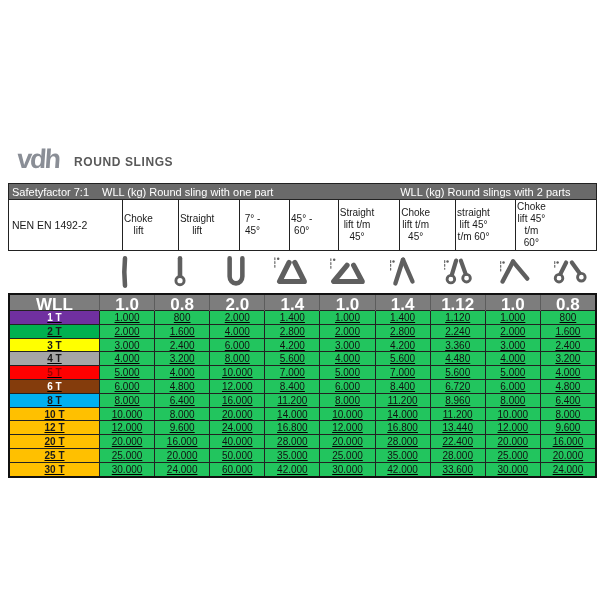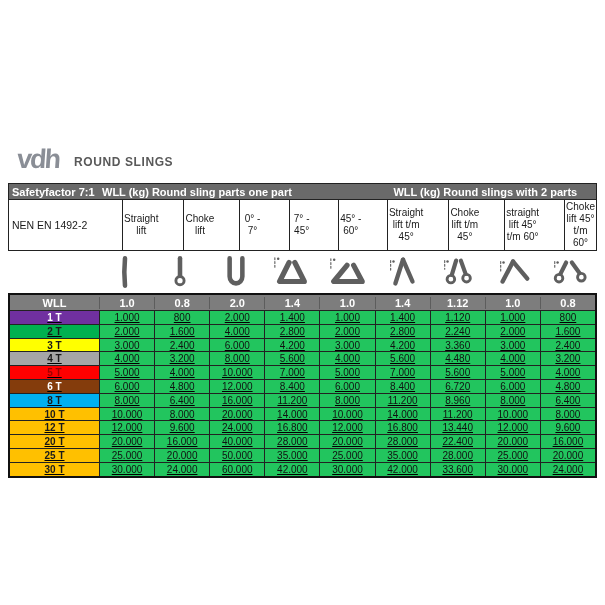--- a/index.html
+++ b/index.html
@@ -12,40 +12,40 @@
   .logo-mark { font-size:27px; font-weight:bold; color:#8a8e96; letter-spacing:-2px;
                line-height:0.85; transform:skewX(-4deg); }
   .logo-sub { font-size:12px; font-weight:bold; color:#595959; letter-spacing:0.6px;
               margin-left:15px; margin-bottom:2px; }
 
   
   .content { position:absolute; left:8px; top:183px; width:589px; }
   .grid { display:grid; grid-template-columns:89px repeat(9, 1fr); }
 
   .header-block { border:1px solid #222; }
-  .bar { background:#6a6a6a; color:#fff; font-weight:bold; font-size:11px;
+  .bar { background:#6a6a6a; color:#fff; font-weight:normal; font-size:11px;
          height:15px; align-items:center; }
   .bar .c1 { grid-column:1; padding-left:3px; white-space:nowrap; }
   .bar .c2 { grid-column:2 / span 5; padding-left:4px; white-space:nowrap; }
   .bar .c3 { grid-column:7 / span 4; text-align:center; white-space:nowrap; }
 
   .colheads { background:#fff; border-top:1px solid #222;gap:24px; }
   .hcell { border-left:1px solid #222; min-height:29px; display:flex; align-items:center;
            justify-content:center; text-align:center; font-size:10px; line-height:1.2;
            padding:1px; color:#1a1a1a; }
   .hcell.std { border-left:none; justify-content:flex-start; text-align:left;
                padding-left:3px; font-size:10.5px; }
 
   .icons { height:42px; align-items:center; }
   .icell { display:flex; align-items:center; justify-content:center; height:42px; }
   .ic { stroke:#5f5f5f; fill:none; stroke-linecap:round; stroke-linejoin:round; }
   .ic-fill { fill:#5f5f5f; stroke:none; }
 
   .data-block { border:2px solid #111; }
-  .factor { background:#7d7d7d; color:#fff; font-weight:bold; font-size:11px; height:15px; }
+  .factor { background:#7d7d7d; color:#fff; font-weight:bold; font-size:17px; height:15px; }
   .factor > div { text-align:center; align-self:center; border-left:1px solid #5d5d5d; }
   .factor > div:first-child { border-left:none; }
 
   .drow { height:13.8px; border-top:1px solid #222; background:#22c55e;text-decoration:underline; }
   .drow > div { border-left:1px solid #222; font-size:10px; text-align:center;
                 line-height:13px; color:#111; overflow:hidden; }
   .wcell { font-weight:bold; border-left:none !important; }
 </style>
 </head>
 <body>
@@ -55,28 +55,27 @@
   <div class="logo">
     <span class="logo-mark">vdh</span>
     <span class="logo-sub">ROUND SLINGS</span>
   </div>
 
   <div class="content">
 
     <div class="header-block">
       <div class="bar grid">
         <span class="c1">Safetyfactor 7:1</span>
-        <span class="c2">WLL (kg) Round sling parts one part</span>
+        <span class="c2">WLL (kg) Round sling with one part</span>
         <span class="c3">WLL (kg) Round slings with 2 parts</span>
       </div>
       <div class="colheads grid">
         <div class="hcell std">NEN EN 1492-2</div>
+        <div class="hcell">Choke lift</div>
         <div class="hcell">Straight lift</div>
-        <div class="hcell">Choke lift</div>
-        <div class="hcell">0° - 7°</div>
         <div class="hcell">7° - 45°</div>
         <div class="hcell">45° - 60°</div>
         <div class="hcell">Straight lift t/m 45°</div>
         <div class="hcell">Choke lift t/m 45°</div>
         <div class="hcell">straight lift 45° t/m 60°</div>
         <div class="hcell">Choke lift 45° t/m 60°</div>
       </div>
     </div>
 
     <div class="icons grid">

